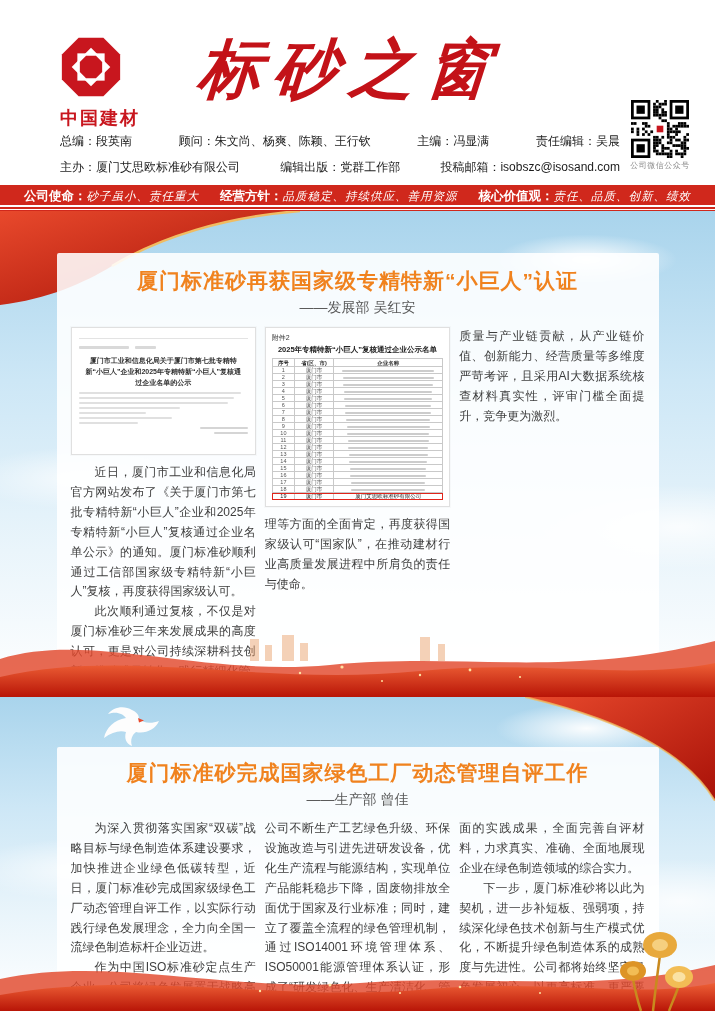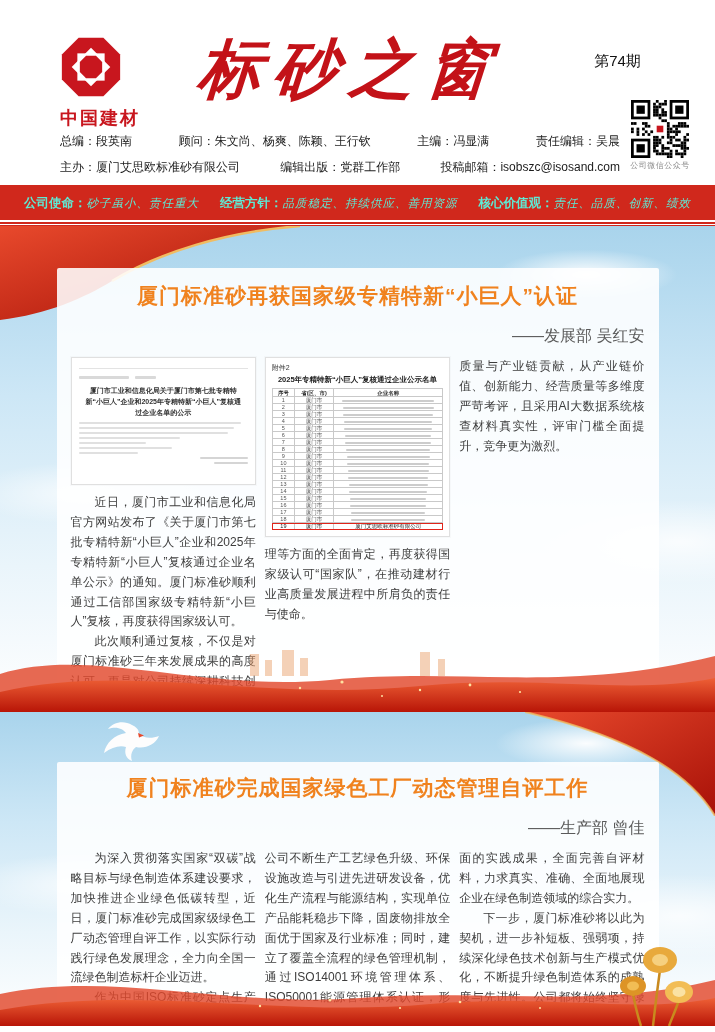--- a/index.html
+++ b/index.html
@@ -18,22 +18,22 @@
   .issue .no { font-size:15px; margin-bottom:6px; }
   .issue .dt { font-size:16px; }
   .qr-wrap { position:absolute; right:16px; top:100px; width:78px; text-align:center; }
   .qr-wrap svg { display:block; margin:0 auto; background:#fff; }
   .qr-cap { margin-top:2px; font-size:8px; color:#8a8a8a; letter-spacing:0.5px; }
   .info { position:absolute; left:60px; top:133px; width:560px; font-size:12px; color:#1c1c1c; }
   .info .row { display:flex; justify-content:space-between; margin-bottom:9px; white-space:nowrap; }
 
   
   .mission-wrap { position:relative; }
-  .mission-bar { height:35px; background:#d0281c; display:flex; align-items:center;
-                 justify-content:space-between; padding:4px 24px; color:#5eead4; white-space:nowrap; }
+  .mission-bar { height:20px; background:#d0281c; display:flex; align-items:center;
+                 justify-content:space-between; padding:4px 24px; color:#ffffff; white-space:nowrap; }
   .m-item .m-label { font-weight:bold; font-size:12.5px; }
   .m-item .m-value { font-family:"DejaVu Serif",serif; font-style:italic; font-size:11.5px; letter-spacing:1px; }
   .u1 { height:2px; background:#d0281c; margin-top:2px; }
   .u2 { height:1px; background:#d0281c; margin-top:1px; }
 
   
   .sect { position:relative; overflow:hidden;
     background:
       radial-gradient(ellipse 130px 36px at 82% 10%, rgba(255,255,255,.95), rgba(255,255,255,0) 70%),
       radial-gradient(ellipse 170px 45px at 12% 55%, rgba(255,255,255,.75), rgba(255,255,255,0) 70%),
@@ -46,21 +46,21 @@
   .ribbon1 { position:absolute; left:0; top:0; z-index:1; }
   .ribbon2 { position:absolute; right:0; top:0; z-index:1; }
   .dove { position:absolute; left:92px; top:6px; z-index:1; }
 
   .card { position:relative; z-index:2; width:602px; margin:0 auto;
           background:rgba(255,255,255,.88); border-radius:2px; }
   .card1 { margin-top:42px; padding:14px 14px 16px; min-height:392px; }
   .card2 { margin-top:50px; padding:12px 14px 14px; min-height:238px; }
 
   .a-title { text-align:center; color:#f0821e; font-size:21px; font-weight:bold; letter-spacing:1px; }
-  .a-byline { text-align:right; color:#5a5a5a; font-size:16px; margin:16px 0 10px; }
+  .a-byline { text-align:center; color:#5a5a5a; font-size:14px; margin:4px 0 10px; }
 
   .cols { display:flex; gap:9px; }
   .col { flex:1 1 0; min-width:0; }
   .coltext { font-size:12px; line-height:1.66; color:#3d3d3d; text-align:justify; }
   .coltext p { text-indent:2em; }
   .coltext p.cont { text-indent:0; }
 
   
   .shot { background:#fff; border:1px solid #e0e0e0; box-shadow:0 0 0 1px rgba(0,0,0,.02); margin-bottom:8px; }
   .bar { display:block; height:2.5px; background:#d9d9d9; border-radius:1px; margin:3px 0; }
@@ -106,21 +106,20 @@
         <rect x="28" y="28" width="44" height="44" fill="#ffffff"></rect>
         <rect x="28" y="28" width="44" height="44" fill="#ffffff" transform="rotate(45 50 50)"></rect>
         <polygon points="42,32 58,32 68,42 68,58 58,68 42,68 32,58 32,42" fill="#c8161e"></polygon>
       </svg>
       <div class="brand">中国建材</div>
     </div>
 
     <h1 class="m-title">标砂之窗</h1>
 
     <div class="issue">
-      <div class="no">第74期</div>
     </div>
 
     <div class="qr-wrap">
       <svg width="58" height="58" viewBox="0 0 21 21">
         <rect x="0" y="0" width="21" height="21" fill="#fff"></rect>
         <g fill="#000">
           <rect x="0" y="0" width="7" height="7"></rect>
             <rect x="14" y="0" width="7" height="7"></rect>
             <rect x="0" y="14" width="7" height="7"></rect>
         </g>

